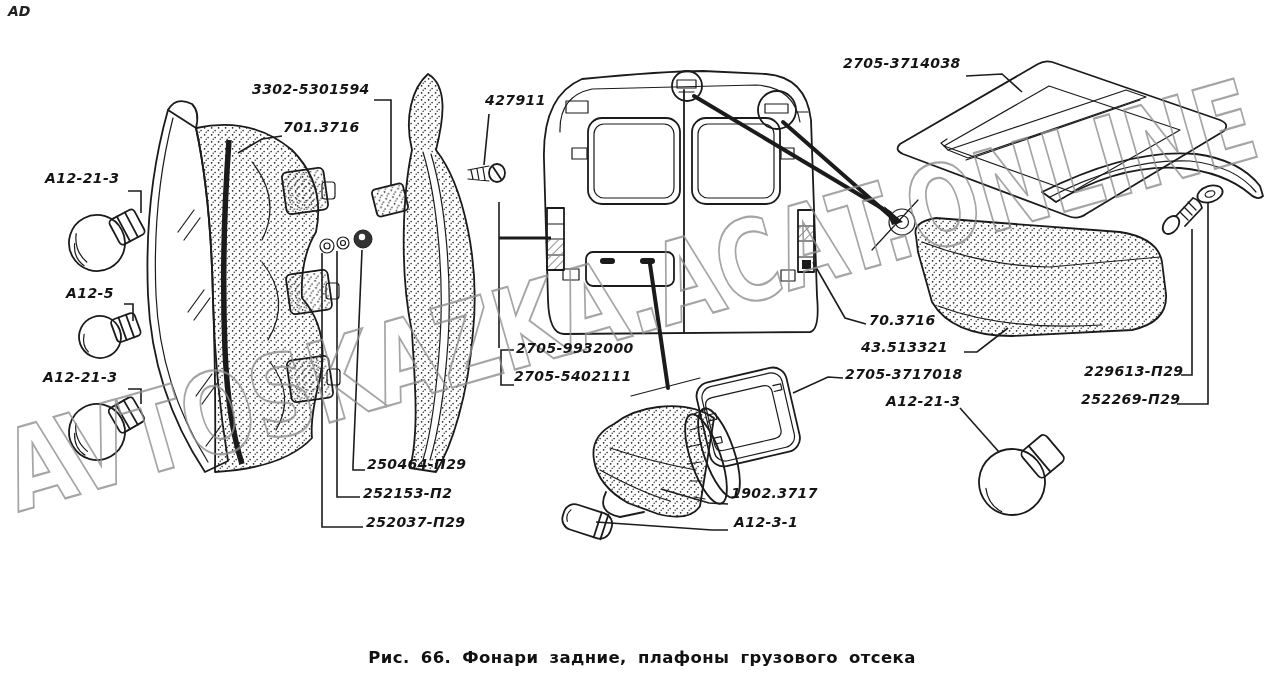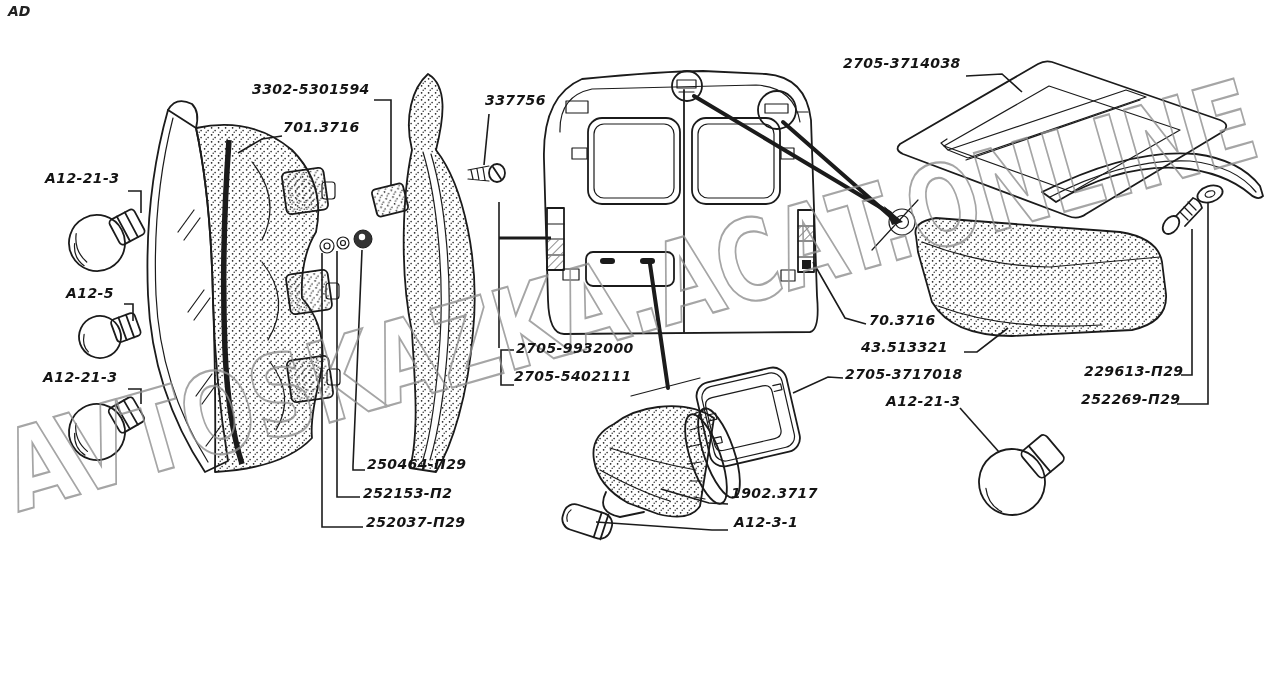--- a/index.html
+++ b/index.html
@@ -299,30 +299,31 @@
     </g>
 
     <text class="wm" x="18" y="512" transform="rotate(-16 18 512)" font-size="112" textLength="1295" lengthAdjust="spacingAndGlyphs">AVTOSKAZKA.ACAT.ONLINE</text>
   </svg>
 
   <div class="plabel" style="left:252px;top:82px">3302-5301594</div>
   <div class="plabel" style="left:283px;top:120px">701.3716</div>
   <div class="plabel" style="left:45px;top:171px">А12-21-3</div>
   <div class="plabel" style="left:66px;top:286px">А12-5</div>
   <div class="plabel" style="left:43px;top:370px">А12-21-3</div>
-  <div class="plabel" style="left:485px;top:93px">337756</div>
+  <div class="plabel" style="left:485px;top:93px">427911</div>
   <div class="plabel" style="left:843px;top:56px">2705-3714038</div>
   <div class="plabel" style="left:516px;top:341px">2705-9932000</div>
   <div class="plabel" style="left:514px;top:369px">2705-5402111</div>
   <div class="plabel" style="left:367px;top:457px">250464-П29</div>
   <div class="plabel" style="left:363px;top:486px">252153-П2</div>
   <div class="plabel" style="left:366px;top:515px">252037-П29</div>
   <div class="plabel" style="left:869px;top:313px">70.3716</div>
   <div class="plabel" style="left:861px;top:340px">43.513321</div>
   <div class="plabel" style="left:845px;top:367px">2705-3717018</div>
   <div class="plabel" style="left:886px;top:394px">А12-21-3</div>
   <div class="plabel" style="left:1084px;top:364px">229613-П29</div>
   <div class="plabel" style="left:1081px;top:392px">252269-П29</div>
   <div class="plabel" style="left:731px;top:486px">1902.3717</div>
   <div class="plabel" style="left:734px;top:515px">А12-3-1</div>
 
   <div class="corner-mark">AD</div>
+  <div class="caption">Рис. 66. Фонари задние, плафоны грузового отсека</div>
 </div>
 
 </body></html>

